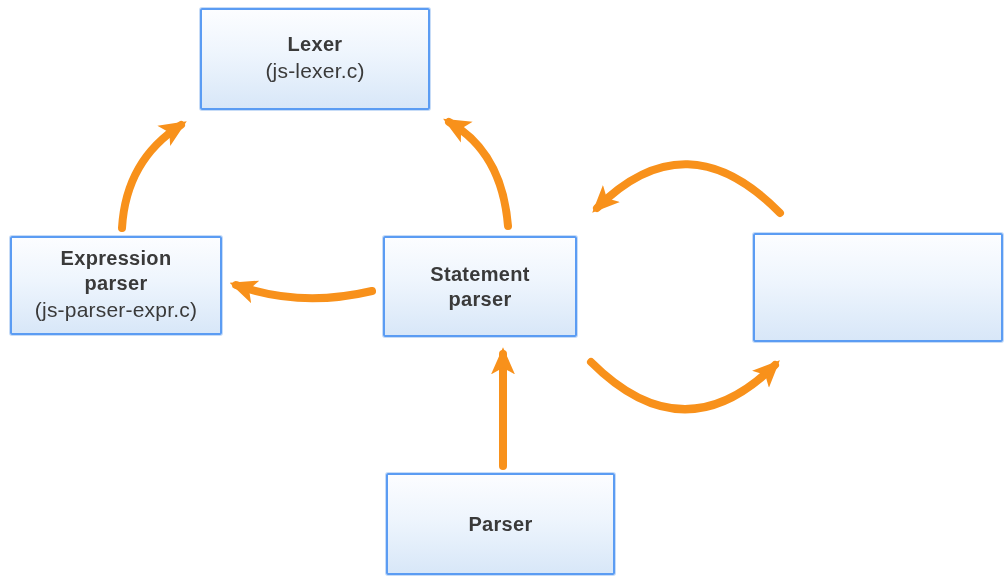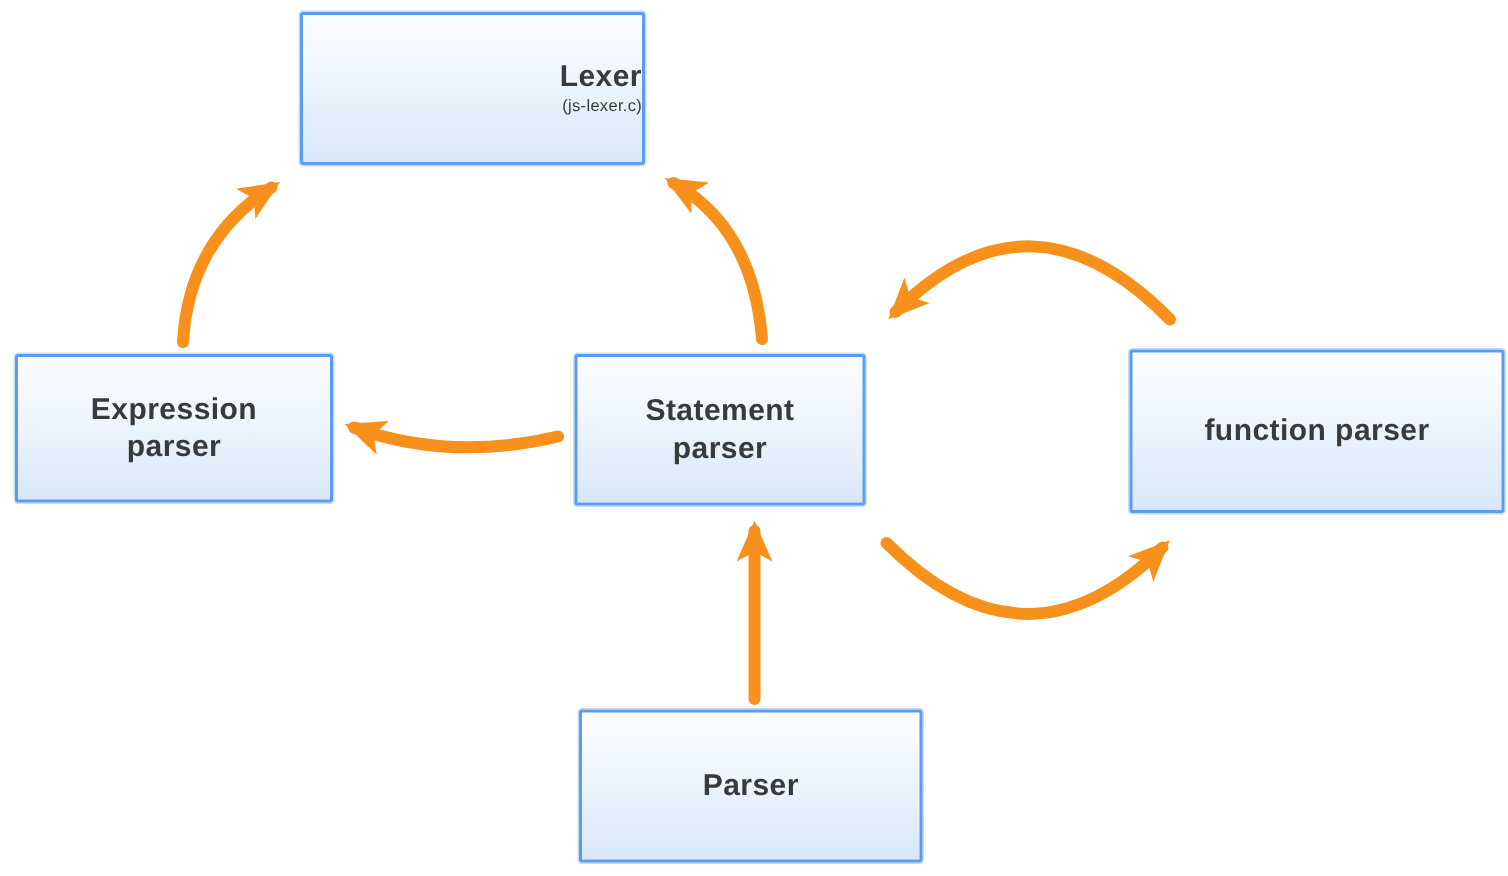--- a/index.html
+++ b/index.html
@@ -38,25 +38,25 @@
   }
   .node .title {
     font-weight: bold;
     font-size: 20px;
     line-height: 1.25;
     white-space: pre-line;
     letter-spacing: 0.3px;
   }
   .node .subtitle {
     font-weight: normal;
-    font-size: 11px;
+    font-size: 21px;
     line-height: 1.35;
     letter-spacing: 0.2px;
   }
-  #node-lexer      { left: 200px; top: 8px;   width: 230px; height: 102px; align-items: flex-end; }
+  #node-lexer      { left: 200px; top: 8px;   width: 230px; height: 102px; }
   #node-expression { left: 10px;  top: 236px; width: 212px; height: 99px;  }
   #node-statement  { left: 383px; top: 236px; width: 194px; height: 101px; }
   #node-function   { left: 753px; top: 233px; width: 250px; height: 109px; }
   #node-parser     { left: 386px; top: 473px; width: 229px; height: 102px; }
 
   .edge {
     fill: none;
     stroke: #f8911b;
     stroke-width: 8;
     stroke-linecap: round;
@@ -82,28 +82,28 @@
   </svg>
 
   <div class="node" id="node-lexer">
     <div class="title">Lexer</div>
     <div class="subtitle">(js-lexer.c)</div>
   </div>
 
   <div class="node" id="node-expression">
     <div class="title">Expression
 parser</div>
+    <div class="subtitle">(js-parser-expr.c)</div>
   </div>
 
   <div class="node" id="node-statement">
     <div class="title">Statement
 parser</div>
   </div>
 
   <div class="node" id="node-function">
-    <div class="title">function parser</div>
   </div>
 
   <div class="node" id="node-parser">
     <div class="title">Parser</div>
   </div>
 
 </div>
 
 </body></html>

